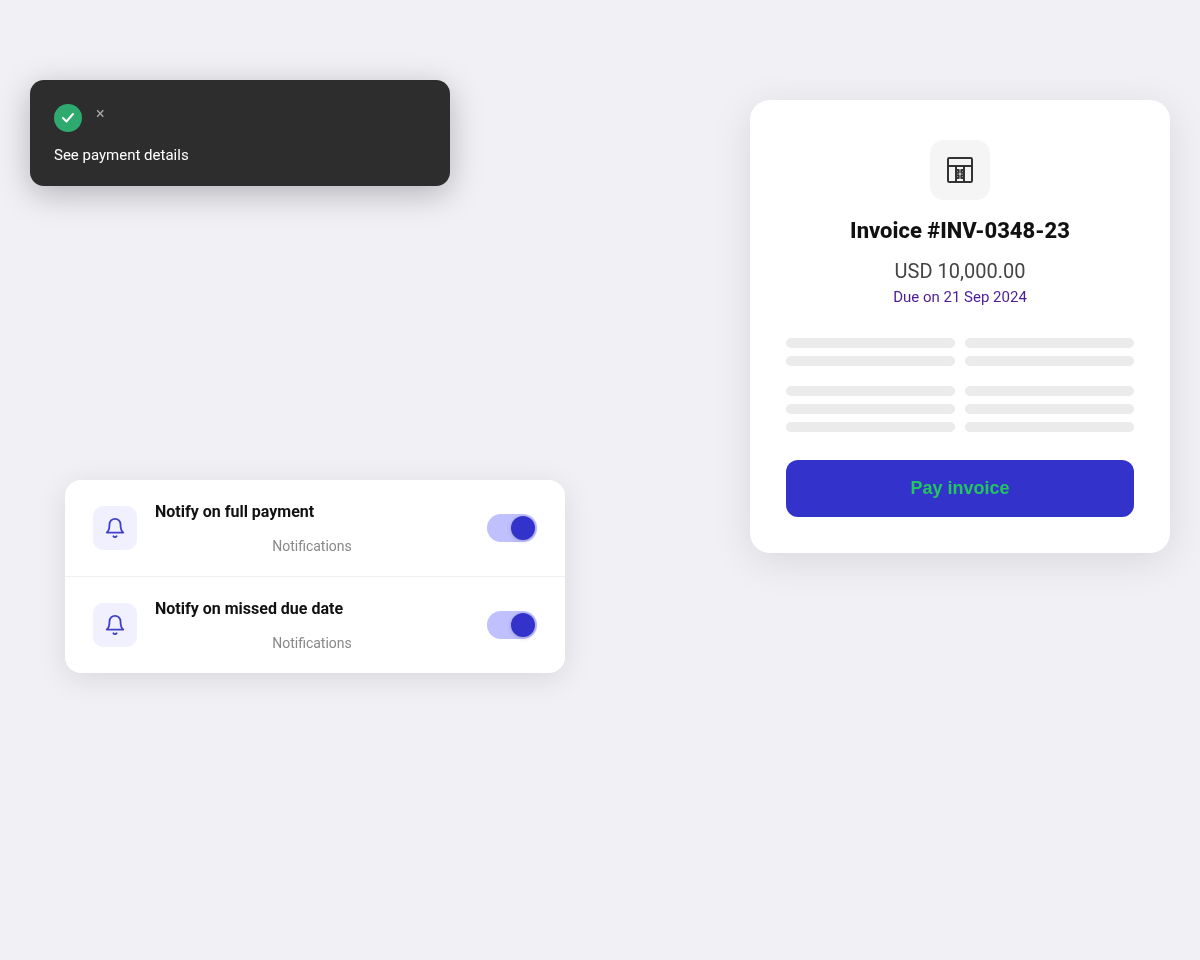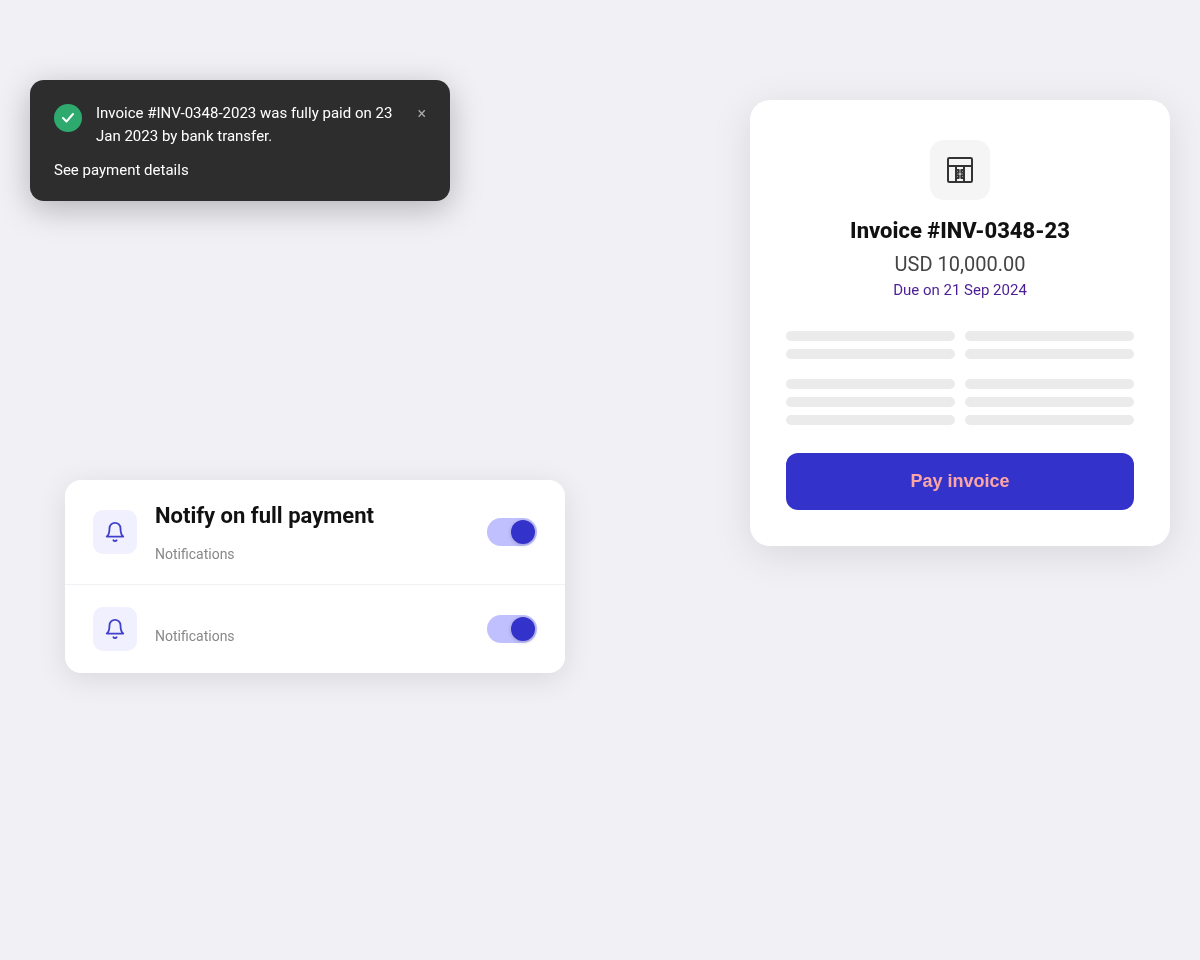--- a/index.html
+++ b/index.html
@@ -112,30 +112,31 @@
       width: 22px;
       height: 22px;
       color: #4040cc;
     }
 
     .notif-content {
       flex: 1;
     }
 
     .notif-title {
-      font-size: 22px;
+      font-size: 16px;
       font-weight: 700;
       color: #111;
       line-height: 1.3;
     }
 
     .notif-subtitle {
       font-size: 14px;
       color: #888;
       margin-top: 15px;
+      text-align: center;
     }
 
     
     .toggle {
       width: 50px;
       height: 28px;
       background: #c0c0d0;
       border-radius: 14px;
       position: relative;
       cursor: pointer;
@@ -199,21 +200,21 @@
     .invoice-building-icon svg {
       width: 32px;
       height: 32px;
       color: #333;
     }
 
     .invoice-number {
       font-size: 22px;
       font-weight: 800;
       color: #111;
-      margin-bottom: 9px;
+      margin-bottom: 16px;
     }
 
     .invoice-amount {
       font-size: 20px;
       color: #444;
       margin-bottom: 5px;
     }
 
     .invoice-due {
       font-size: 15px;
@@ -246,41 +247,40 @@
     .skeleton-row .skeleton-line {
       flex: 1;
       margin-bottom: 0;
     }
 
     .pay-invoice-btn {
       display: block;
       width: 100%;
       padding: 18px;
       background: #3333cc;
-      color: #fca5a5;
+      color: #22c55e;
       border: none;
       border-radius: 12px;
       font-size: 18px;
       font-weight: 700;
       text-align: center;
       cursor: pointer;
       margin-top: 28px;
     }
   </style>
 </head>
 <body>
 
 <div class="toast">
   <div class="toast-header">
     <div class="toast-icon">
       <svg viewBox="0 0 14 14" fill="none" xmlns="http://www.w3.org/2000/svg">
         <path d="M2 7l3.5 3.5L12 3" stroke="#fff" stroke-width="2" stroke-linecap="round" stroke-linejoin="round"></path>
       </svg>
     </div>
-    <span class="toast-text">Invoice #INV-0348-2023 was fully paid on 23 Jan 2023 by bank transfer.</span>
     <span class="toast-close">×</span>
   </div>
   <a class="toast-link">See payment details</a>
 </div>
 
 <div class="notifications-card">
   <div class="notif-item">
     <div class="notif-bell">
       <svg viewBox="0 0 24 24" fill="none" xmlns="http://www.w3.org/2000/svg" stroke="#4040cc" stroke-width="2" stroke-linecap="round" stroke-linejoin="round">
         <path d="M18 8a6 6 0 00-12 0c0 7-3 9-3 9h18s-3-2-3-9"></path>
@@ -296,20 +296,21 @@
     </div>
   </div>
   <div class="notif-item">
     <div class="notif-bell">
       <svg viewBox="0 0 24 24" fill="none" xmlns="http://www.w3.org/2000/svg" stroke="#4040cc" stroke-width="2" stroke-linecap="round" stroke-linejoin="round">
         <path d="M18 8a6 6 0 00-12 0c0 7-3 9-3 9h18s-3-2-3-9"></path>
         <path d="M13.73 21a2 2 0 01-3.46 0"></path>
       </svg>
     </div>
     <div class="notif-content">
+      <div class="notif-title">Notify on missed due date</div>
       <div class="notif-subtitle">Notifications</div>
     </div>
     <div class="toggle on">
       <div class="toggle-knob"></div>
     </div>
   </div>
 </div>
 
 <div class="invoice-card">
   <div class="invoice-header">

